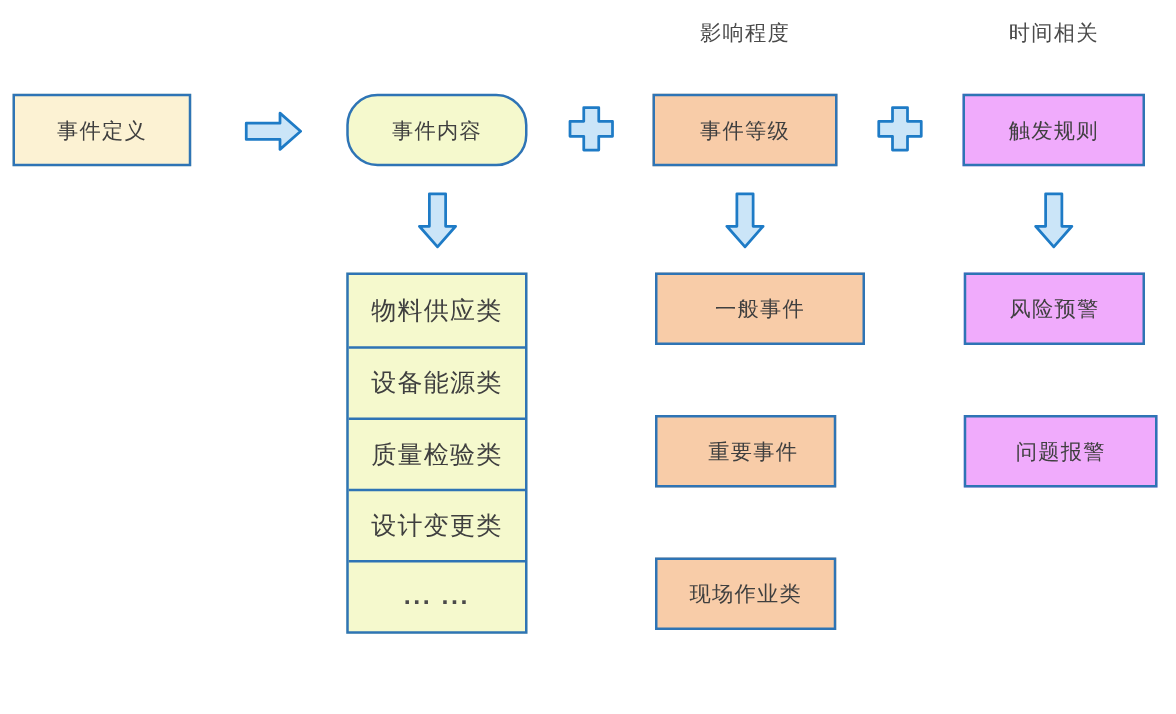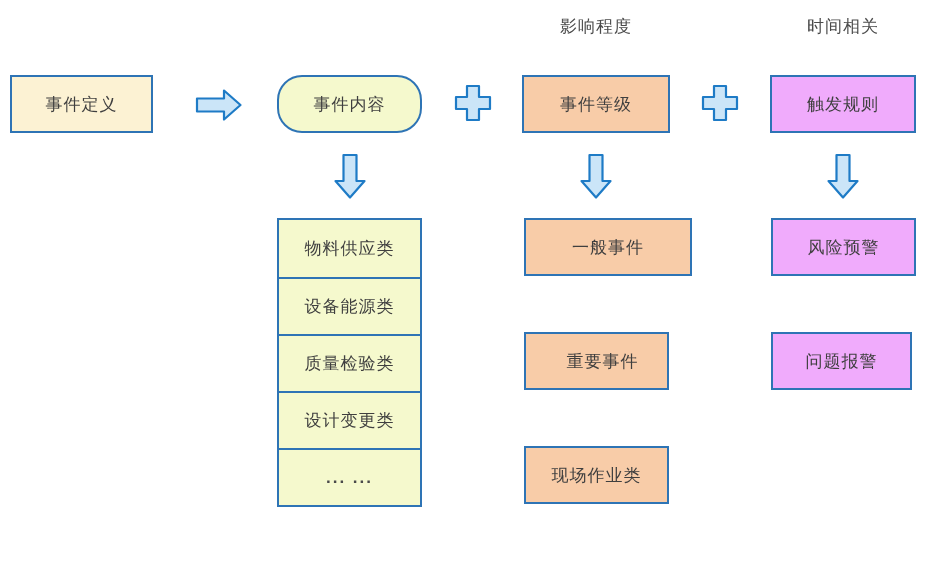--- a/index.html
+++ b/index.html
@@ -51,21 +51,21 @@
     box-sizing: border-box;
     border: 2px solid #2e74b5;
     background: #f5f9cd;
   }
   .list-cell {
     box-sizing: border-box;
     height: 57px;
     display: flex;
     align-items: center;
     justify-content: center;
-    font-size: 17px;
+    font-size: 20px;
     color: #3f3f3f;
     letter-spacing: 1px;
   }
   .list-cell + .list-cell {
     border-top: 2px solid #2e74b5;
   }
   .dots {
     letter-spacing: 2px;
     font-weight: bold;
     color: #4a4a4a;
@@ -127,15 +127,15 @@
     <div class="list-cell">质量检验类</div>
     <div class="list-cell">设计变更类</div>
     <div class="list-cell dots">... ...</div>
   </div>
 
   <div class="box fill-orange" style="left:524px; top:218px; width:168px; height:58px;">一般事件</div>
   <div class="box fill-orange" style="left:524px; top:332px; width:145px; height:58px;padding-left:12px;">重要事件</div>
   <div class="box fill-orange" style="left:524px; top:446px; width:145px; height:58px;">现场作业类</div>
 
   <div class="box fill-blue" style="left:771px; top:218px; width:145px; height:58px;">风险预警</div>
-  <div class="box fill-blue" style="left:771px; top:332px; width:141px; height:58px;">问题报警</div>
+  <div class="box fill-blue" style="left:771px; top:332px; width:155px; height:58px;">问题报警</div>
 
 </div>
 
 </body></html>

